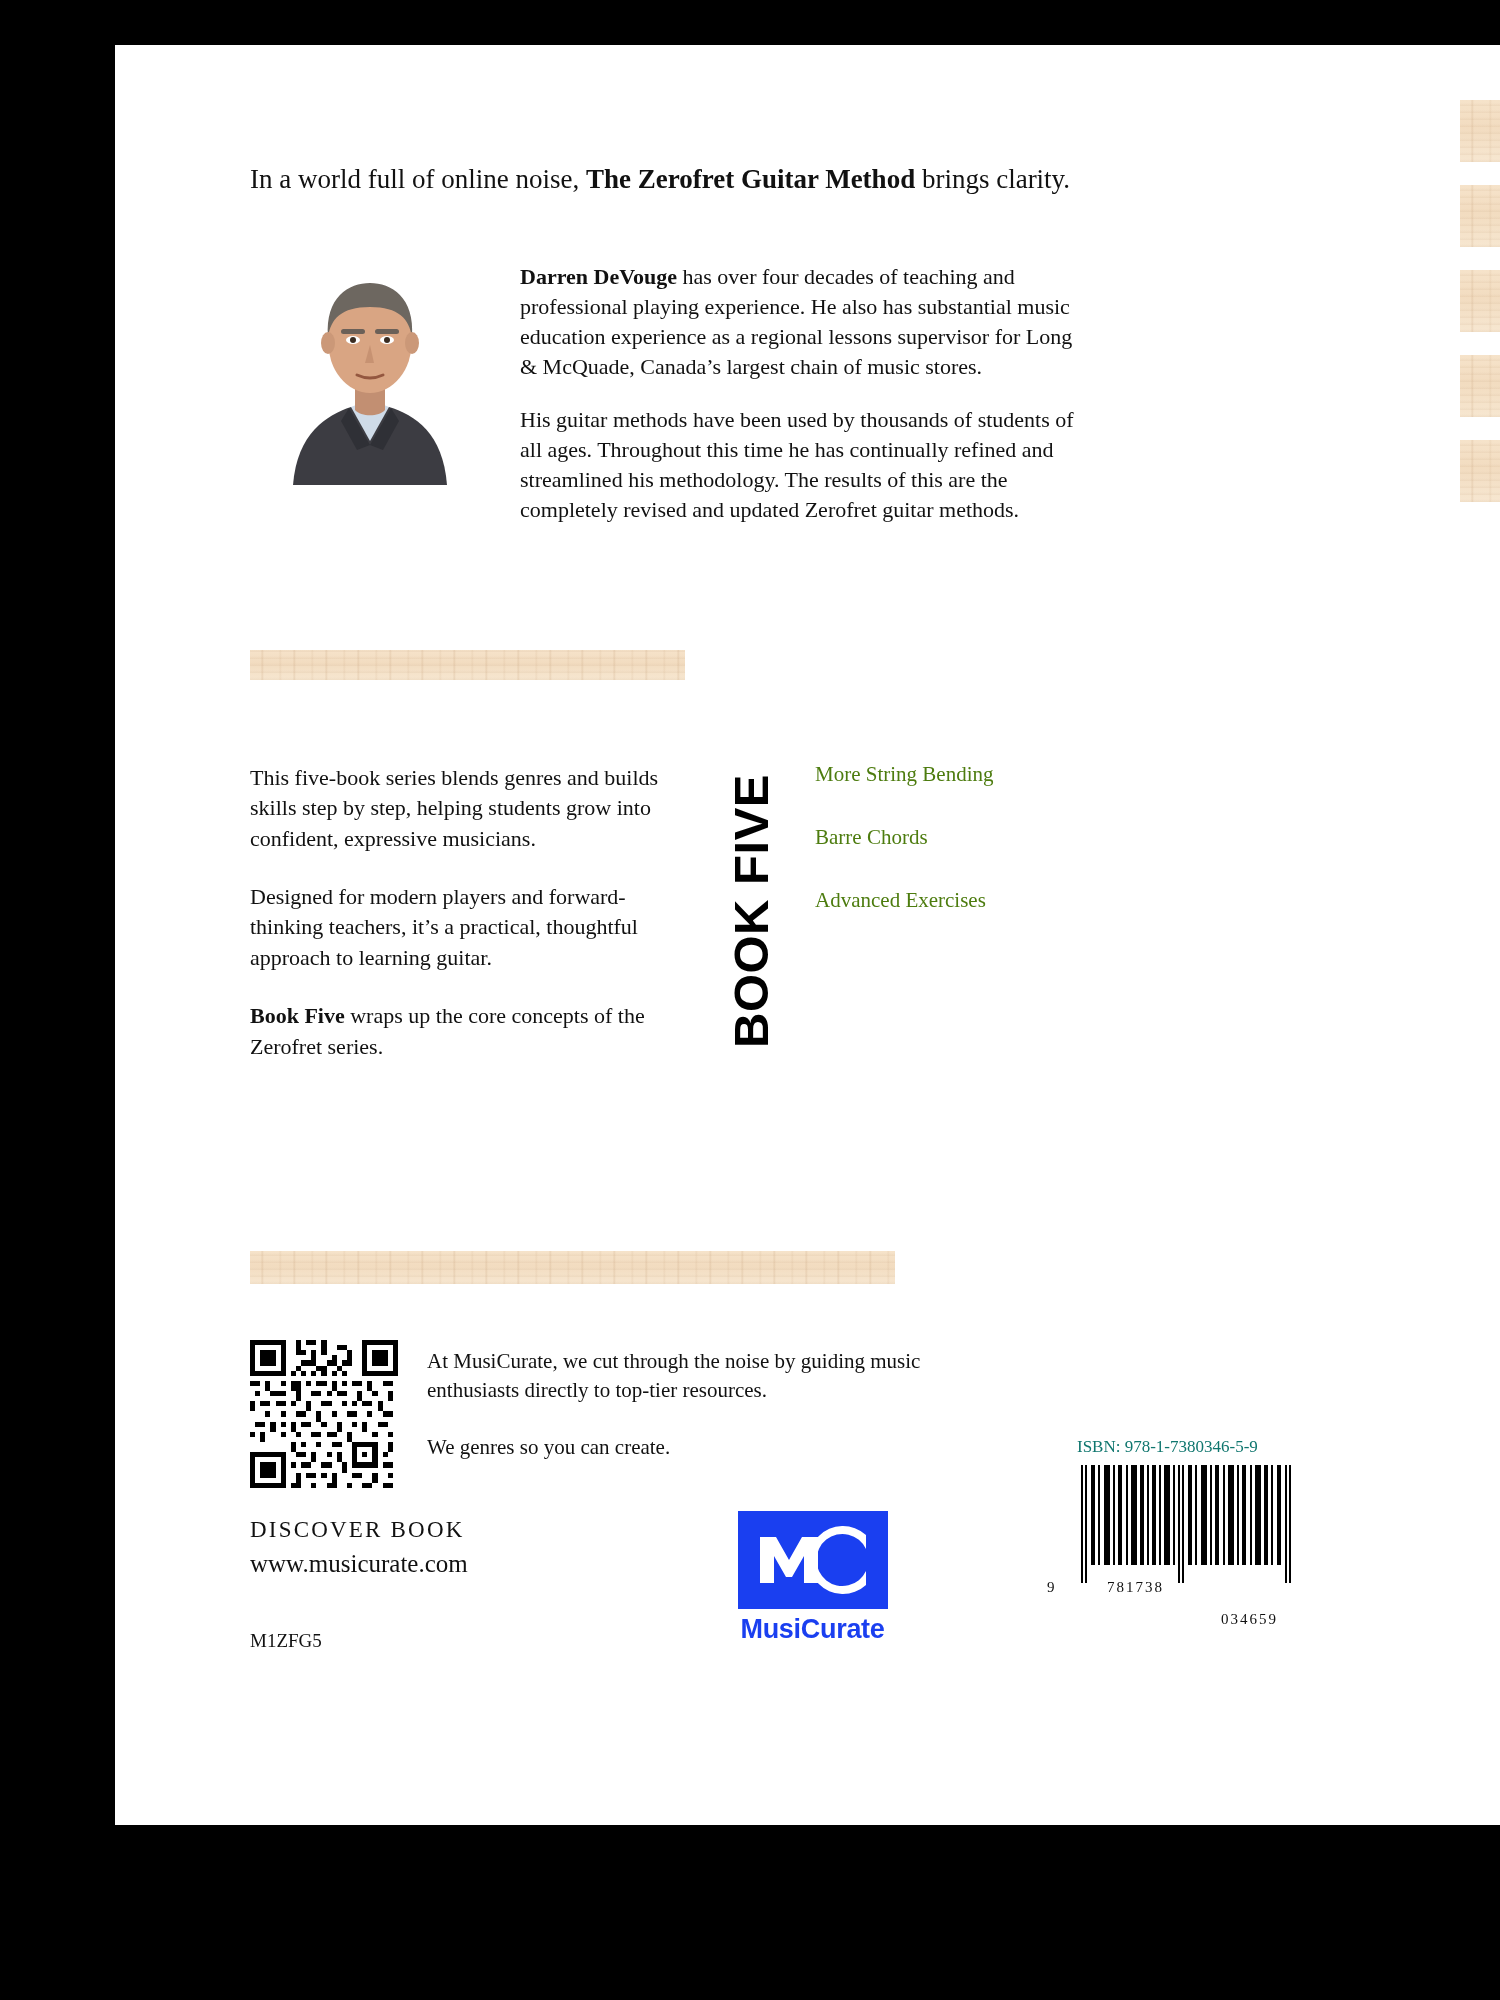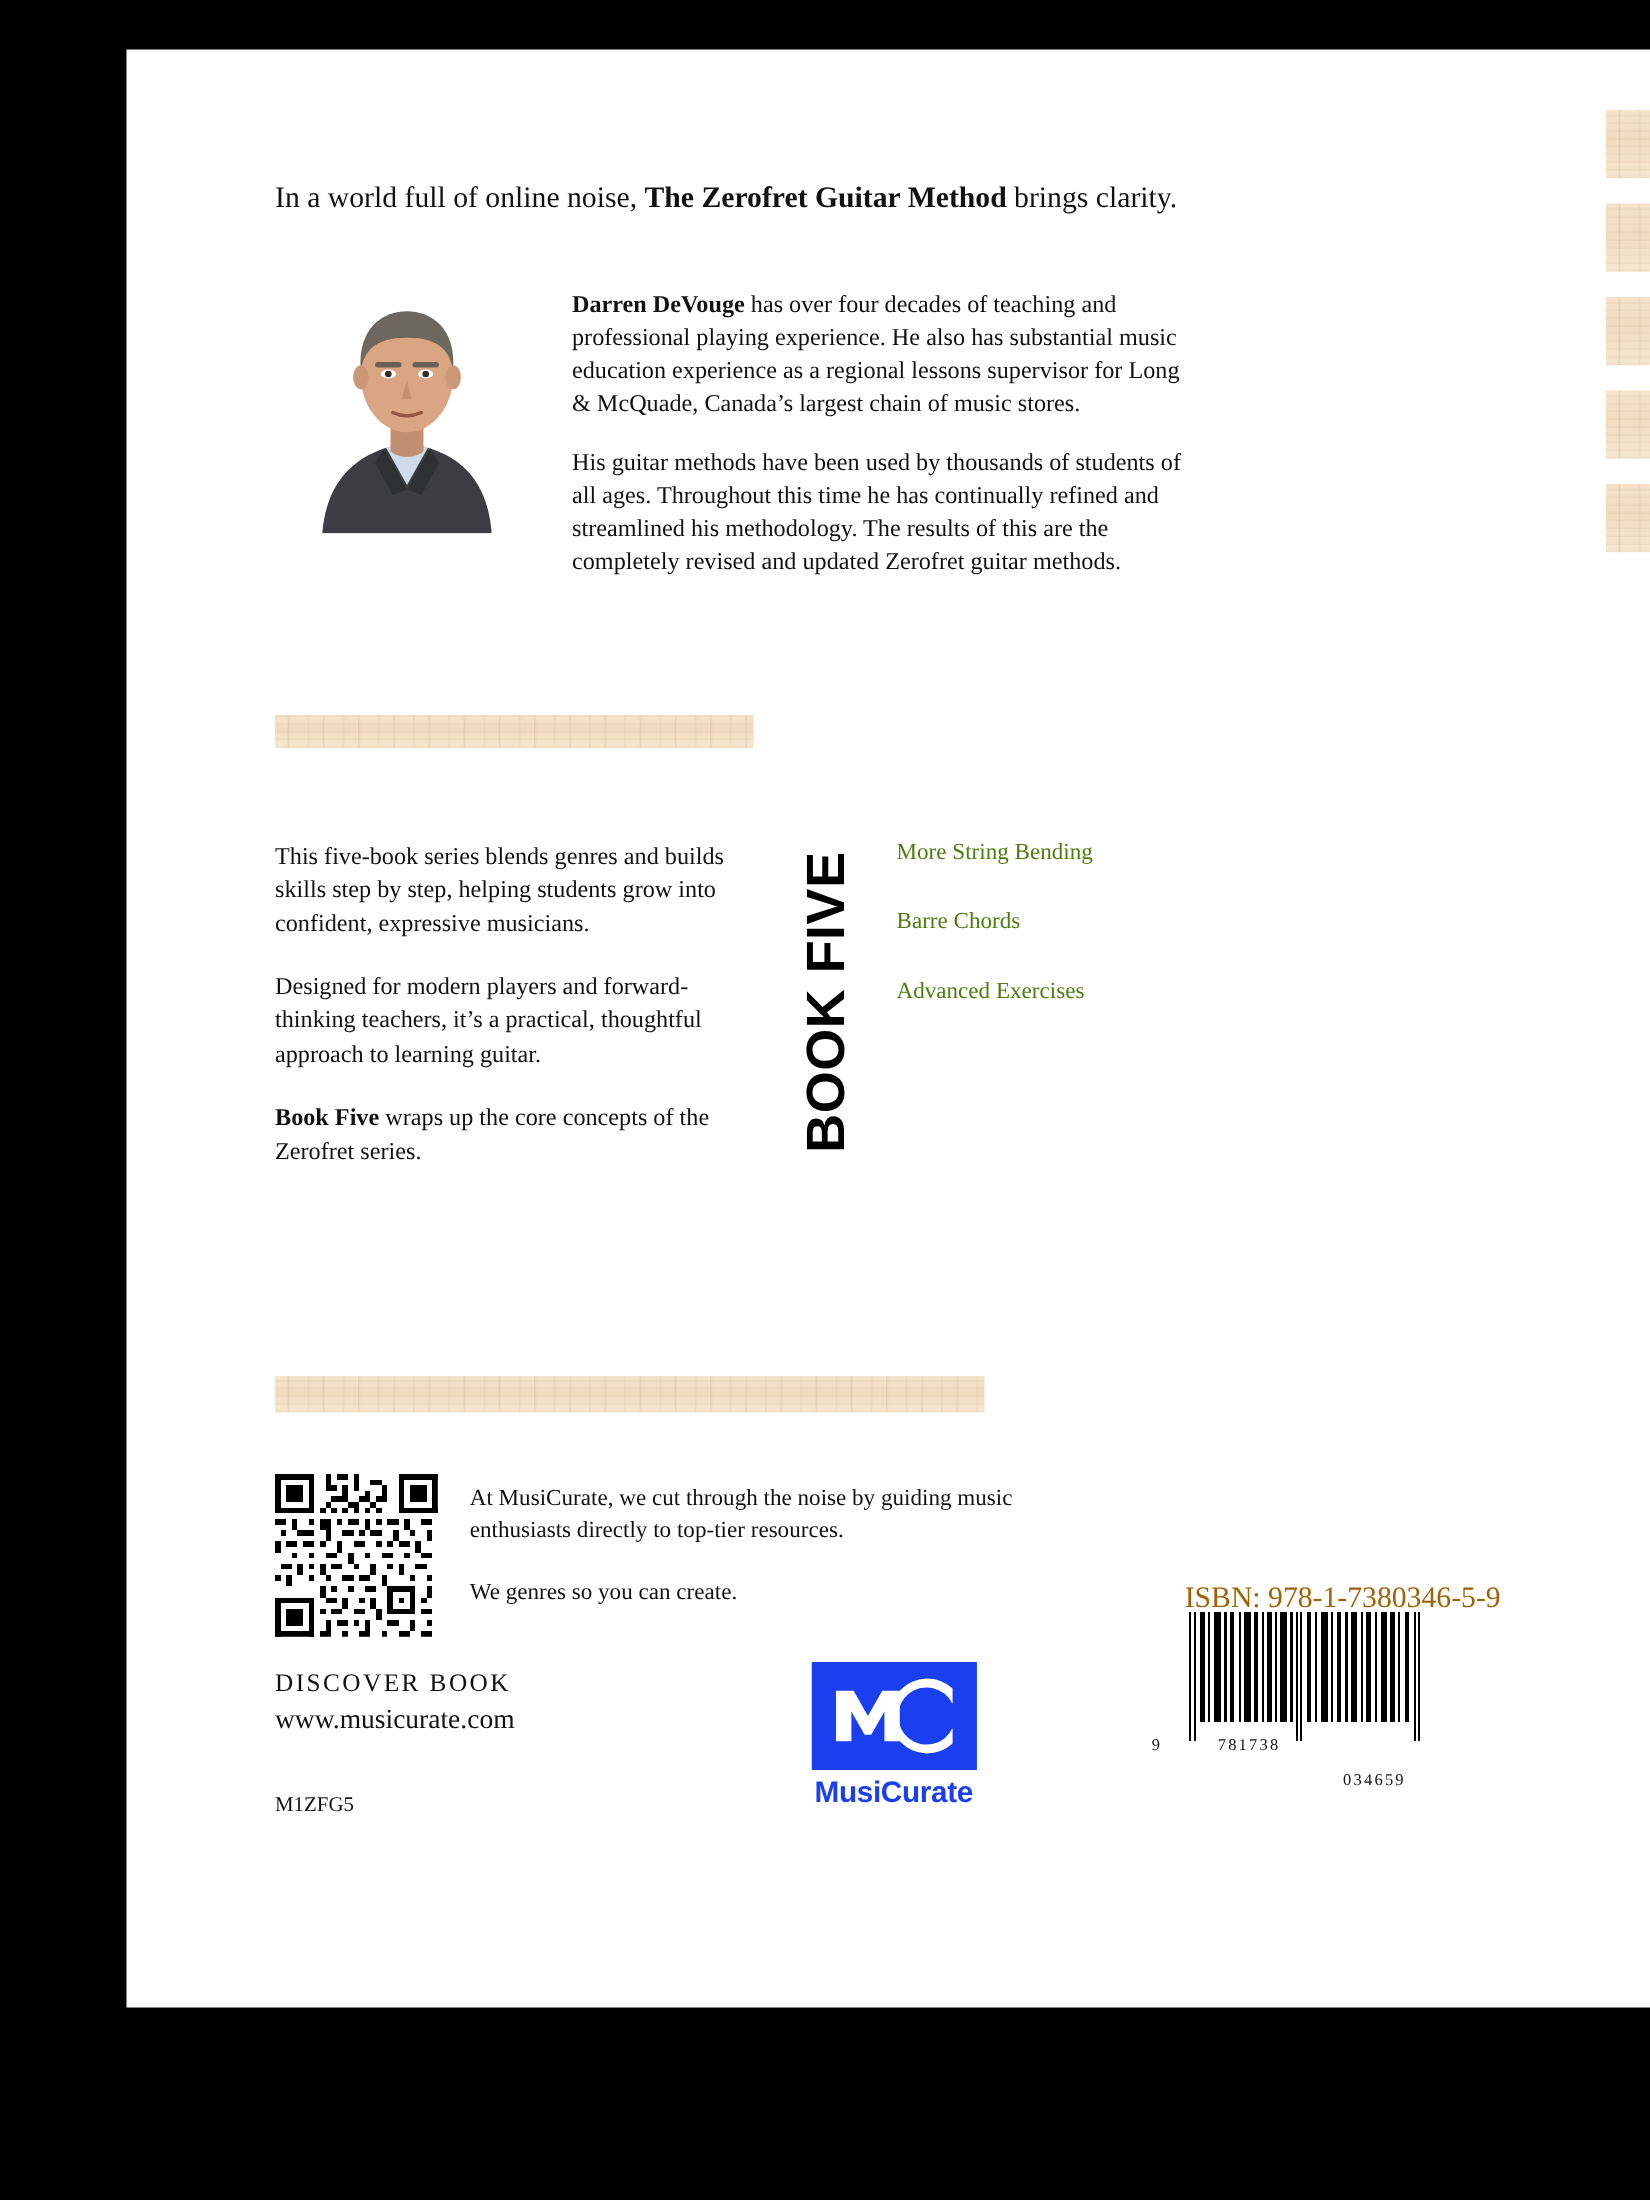--- a/index.html
+++ b/index.html
@@ -225,22 +225,22 @@
     color: #1a3ff0;
     margin-top: 5px;
     letter-spacing: -0.3px;
   }
 
   
   .isbn-text {
     position: absolute;
     left: 962px;
     top: 1392px;
-    font-size: 27px;
-    color: #a16207;
+    font-size: 17px;
+    color: #0f766e;
   }
   .barcode {
     position: absolute;
     left: 962px;
     top: 1420px;
     width: 228px;
     height: 120px;
   }
   .barcode svg { display:block; }
   .barcode-digits {

